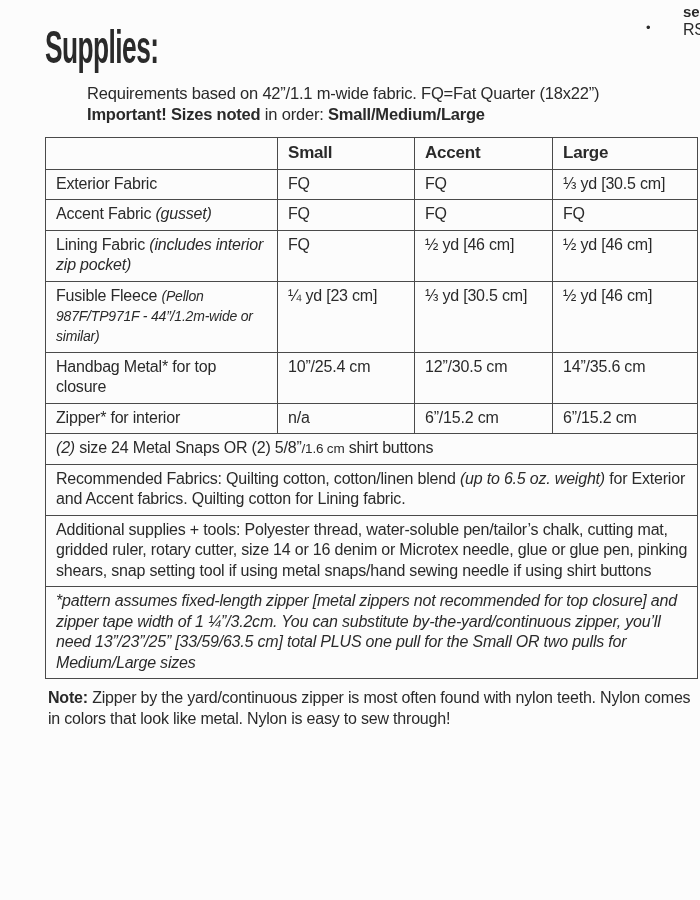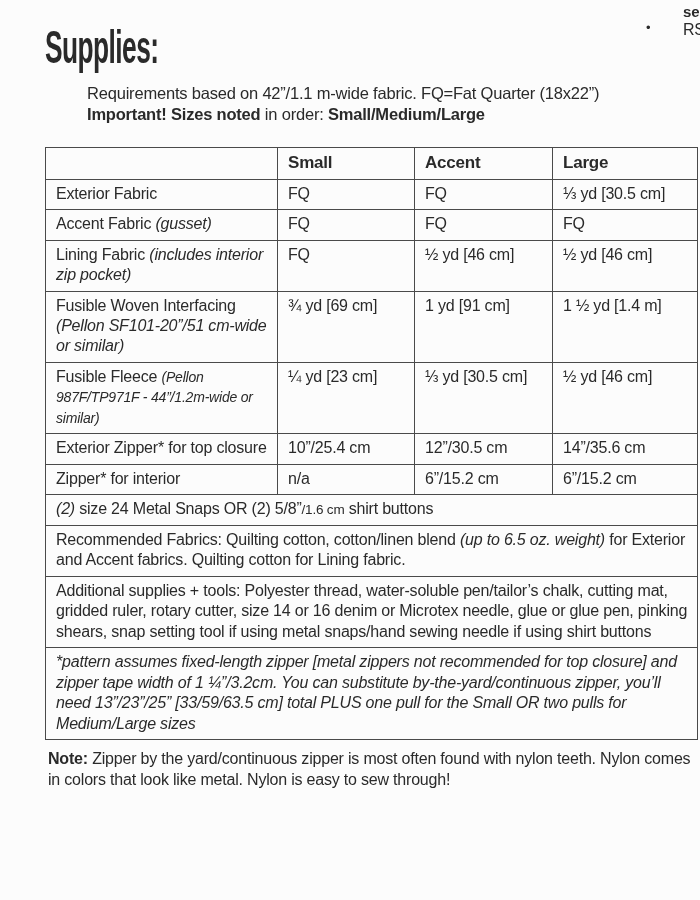--- a/index.html
+++ b/index.html
@@ -34,21 +34,21 @@
     transform-origin: 0 0;
     white-space: nowrap;
   }
   .intro { margin-top: 9px; font-size: 16.5px; line-height: 1.27; width: 650px; margin-left: 42px; }
   .b, .intro .b { font-weight: bold; }
   .i { font-style: italic; }
   .is { font-style: italic; font-size: 14px; }
   .sm { font-size: 13.5px; }
 
   table.supplies {
-    margin-top: 22px;
+    margin-top: 12px;
     border-collapse: collapse;
     table-layout: fixed;
     width: 652px;
     border-radius: 30px;
   }
   table.supplies td, table.supplies th {
     border: 1.5px solid #4a4a4a;
     vertical-align: top;
     text-align: left;
     font-size: 16px;
@@ -108,33 +108,27 @@
         <td>FQ</td>
         <td>FQ</td>
       </tr>
       <tr>
         <td><span>Lining Fabric </span><span class="i">(includes interior zip pocket)</span></td>
         <td>FQ</td>
         <td>½ yd [46 cm]</td>
         <td>½ yd [46 cm]</td>
       </tr>
       <tr>
-        <td><span>Fusible Woven Interfacing </span><span class="i">(Pellon SF101-20”/51 cm-wide or similar)</span></td>
-        <td>¾ yd [69 cm]</td>
-        <td>1 yd [91 cm]</td>
-        <td>1 ½ yd [1.4 m]</td>
-      </tr>
-      <tr>
         <td><span>Fusible Fleece </span><span class="is">(Pellon 987F/TP971F -  44”/1.2m-wide or similar)</span></td>
         <td>¼ yd [23 cm]</td>
         <td>⅓ yd [30.5 cm]</td>
         <td>½ yd [46 cm]</td>
       </tr>
       <tr>
-        <td><span>Exterior Zipper* for top closure</span></td>
+        <td><span>Handbag Metal* for top closure</span></td>
         <td>10”/25.4 cm</td>
         <td>12”/30.5 cm</td>
         <td>14”/35.6 cm</td>
       </tr>
       <tr>
         <td><span>Zipper* for interior</span></td>
         <td>n/a</td>
         <td>6”/15.2 cm</td>
         <td>6”/15.2 cm</td>
       </tr>

